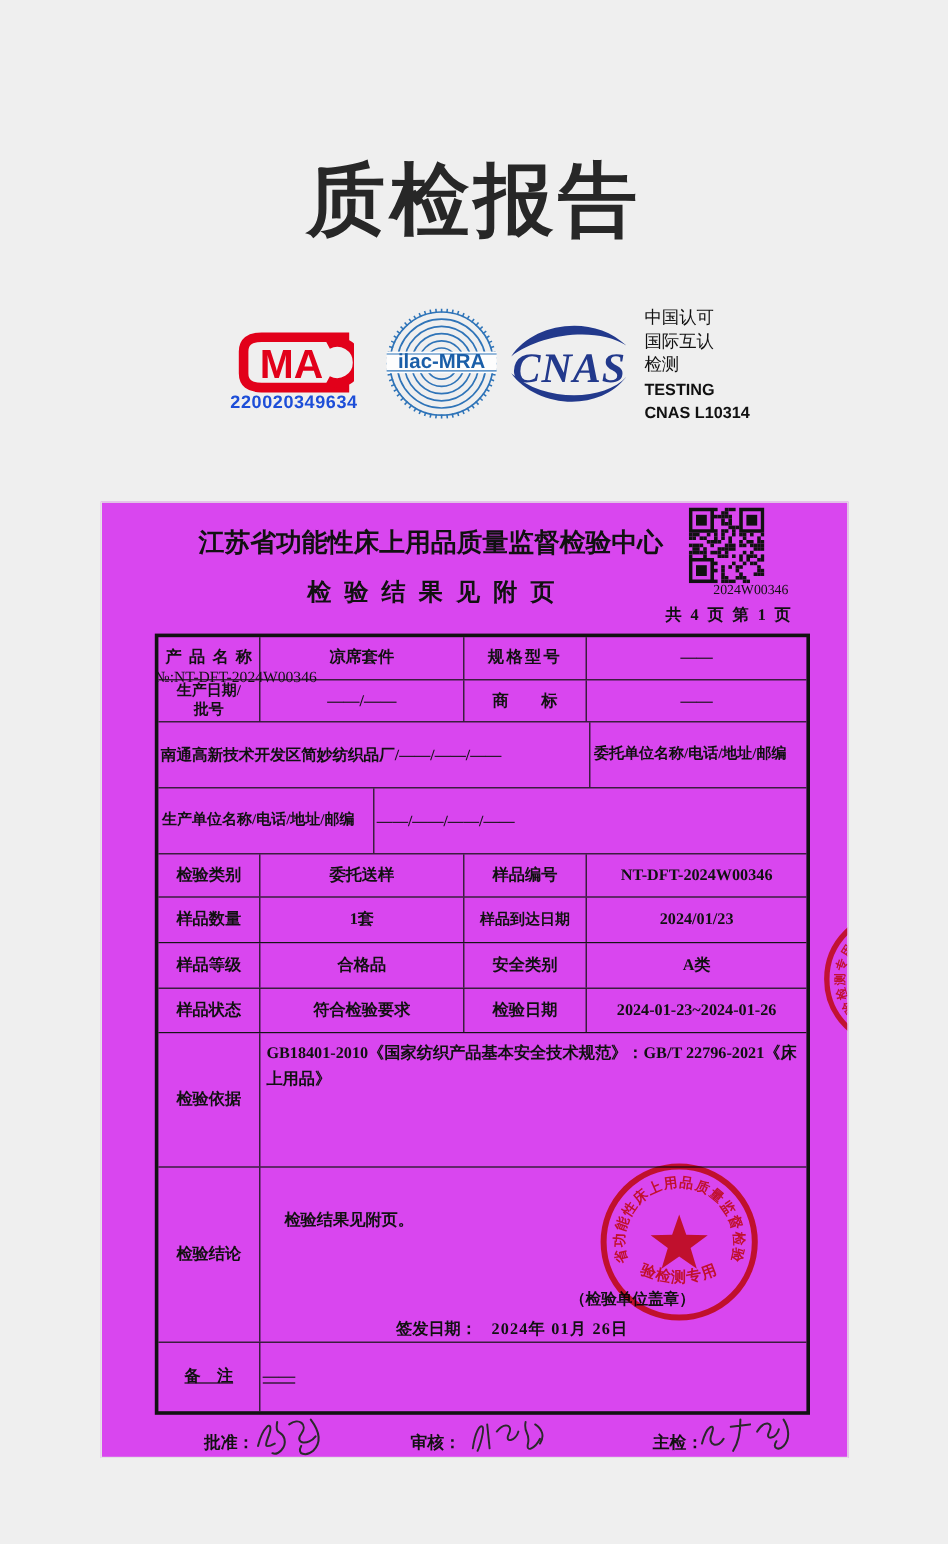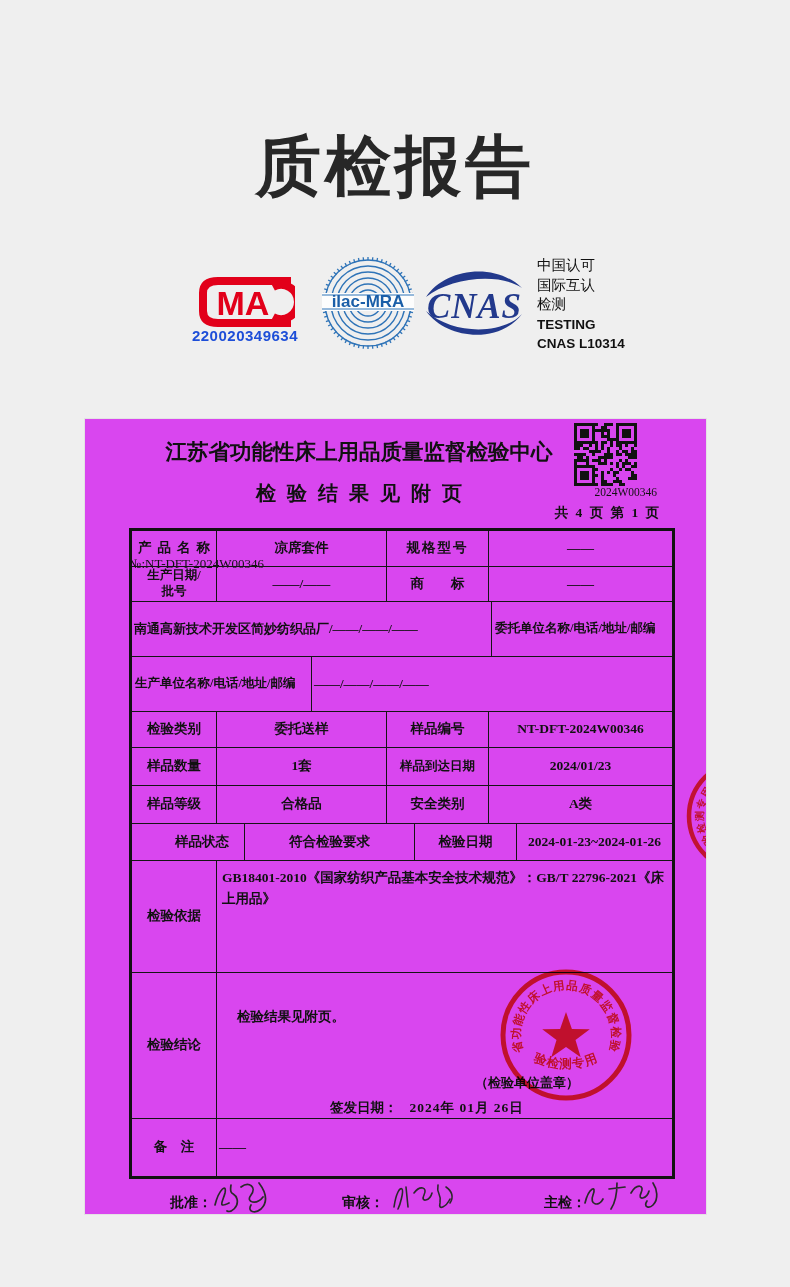--- a/index.html
+++ b/index.html
@@ -354,21 +354,21 @@
         <div class="td grow">2024/01/23</div>
       </div>
 
       <div class="tr" style="height:38px;">
         <div class="td w1">样品等级</div>
         <div class="td w2">合格品</div>
         <div class="td w3">安全类别</div>
         <div class="td grow">A类</div>
       </div>
 
-      <div class="tr" style="height:37px;padding-left:28px;">
+      <div class="tr" style="height:37px;">
         <div class="td w1">样品状态</div>
         <div class="td w2">符合检验要求</div>
         <div class="td w3">检验日期</div>
         <div class="td grow">2024-01-23~2024-01-26</div>
       </div>
 
       <div class="tr" style="height:112px;">
         <div class="td w1">检验依据</div>
         <div class="td grow basis-text">GB18401-2010《国家纺织产品基本安全技术规范》：GB/T 22796-2021《床上用品》</div>
       </div>
@@ -378,21 +378,21 @@
         <div class="td grow concl-cell">
           <span class="concl-text">检验结果见附页。</span>
           <span class="seal-note">（检验单位盖章）</span>
           <span class="issue-line">
             <span>签发日期：</span>
             <span class="v">2024年 01月 26日</span>
           </span>
         </div>
       </div>
 
-      <div class="tr" style="height:57px;">
+      <div class="tr" style="height:57px;text-decoration:underline;">
         <div class="td w1">备　注</div>
         <div class="td grow la pad4">——</div>
       </div>
 
     </div>
 
     <svg class="stamp" viewBox="-70 -70 140 140">
       <defs>
         <path id="arcTop" d="M -41 21 A 46 46 0 1 1 41 21" fill="none"></path>
         <path id="arcBottom" d="M -36 24 A 75 75 0 0 0 36 24" fill="none"></path>

